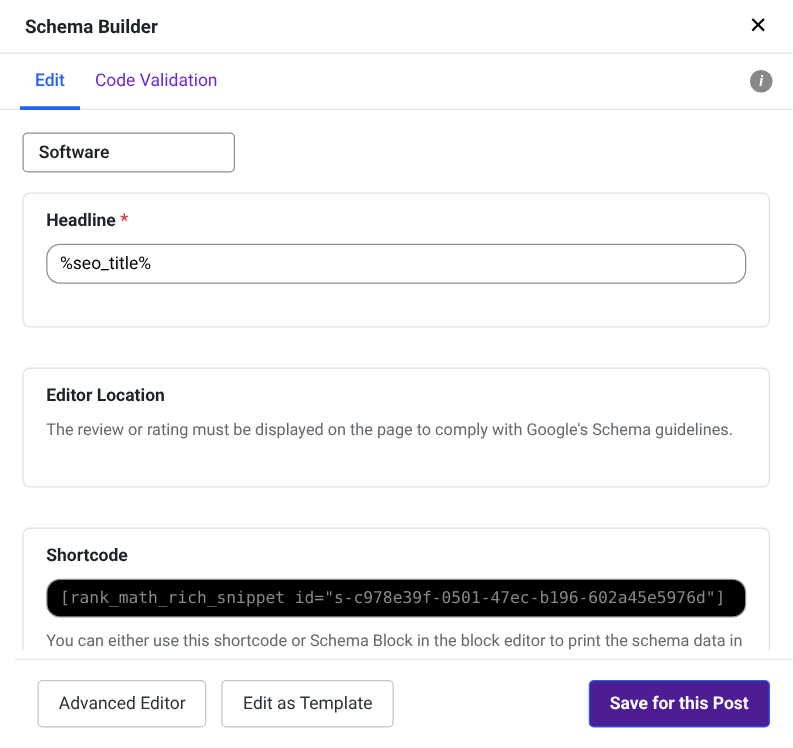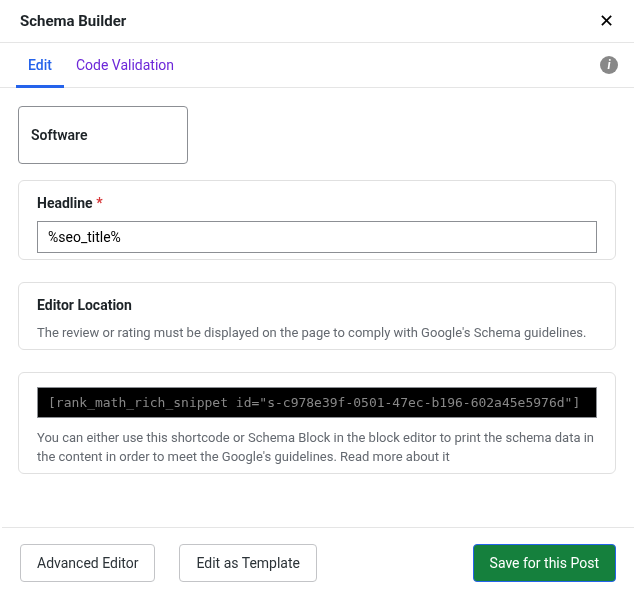--- a/index.html
+++ b/index.html
@@ -72,47 +72,47 @@
       cursor: pointer;
     }
     .content {
       padding: 18px;
       overflow-y: auto;
       height: 432px;
     }
     .type-selector {
       border: 1px solid #8c8f94;
       border-radius: 4px;
-      padding: 20px 12px;
+      padding: 7px 12px;
       font-size: 14px;
       font-weight: 600;
       width: 170px;
       margin-bottom: 16px;
       background: #fff;
     }
     .field-group {
       border: 1px solid #e0e0e0;
       border-radius: 6px;
-      padding: 14px 18px 6px;
-      margin-bottom: 22px;
+      padding: 14px 18px 34px;
+      margin-bottom: 32px;
     }
     .field-label {
       font-size: 14px;
       font-weight: 700;
       margin-bottom: 10px;
       display: block;
     }
     .required {
       color: #d63638;
     }
     .text-input, .select-input {
       width: 100%;
       padding: 7px 10px;
       border: 1px solid #8c8f94;
-      border-radius: 0;
+      border-radius: 11px;
       font-size: 14px;
       background: #fff;
       font-family: inherit;
     }
     .select-wrapper {
       position: relative;
     }
     .select-input {
       appearance: none;
       padding-right: 30px;
@@ -138,44 +138,44 @@
     }
     .readonly-input {
       background: #000000;
       color: #888;
       font-family: monospace;
       font-size: 13px;
     }
     .footer {
       position: absolute;
       bottom: 0;
-      left: 2px;
+      left: 12px;
       right: 0;
       border-top: 1px solid #e5e5e5;
       padding: 16px 18px;
       display: flex;
-      gap: 24px;
+      gap: 12px;
       background: #fff;
     }
     .btn {
       padding: 10px 16px;
       border-radius: 4px;
       font-size: 14px;
       cursor: pointer;
       border: 1px solid #c3c4c7;
       background: #fff;
       color: #2c3338;
       font-family: inherit;
     }
     .btn-primary {
-      background: #15803d;
+      background: #4c1d95;
       border-color: #2563eb;
       color: #fff;
       margin-left: auto;
-      font-weight: 400;
+      font-weight: 700;
     }
   </style>
 </head>
 <body>
 
 <div class="header">
   <div class="header-title">Schema Builder</div>
   <div class="close-icon">✕</div>
 </div>
 
@@ -195,20 +195,21 @@
     </label>
     <input type="text" class="text-input" value="%seo_title%" style="">
   </div>
 
   <div class="field-group">
     <label class="field-label">Editor Location</label>
     <p class="help-text">The review or rating must be displayed on the page to comply with Google's Schema guidelines.</p>
   </div>
 
   <div class="field-group">
+    <label class="field-label">Shortcode</label>
     <input type="text" class="text-input readonly-input" readonly="" value="[rank_math_rich_snippet id=&quot;s-c978e39f-0501-47ec-b196-602a45e5976d&quot;]" style="">
     <p class="help-text">
       <span>You can either use this shortcode or Schema Block in the block editor to print the schema data in the content in order to meet the Google's guidelines. Read more about it </span>
     </p>
   </div>
 </div>
 
 <div class="footer">
   <button class="btn">Advanced Editor</button>
   <button class="btn">Edit as Template</button>

